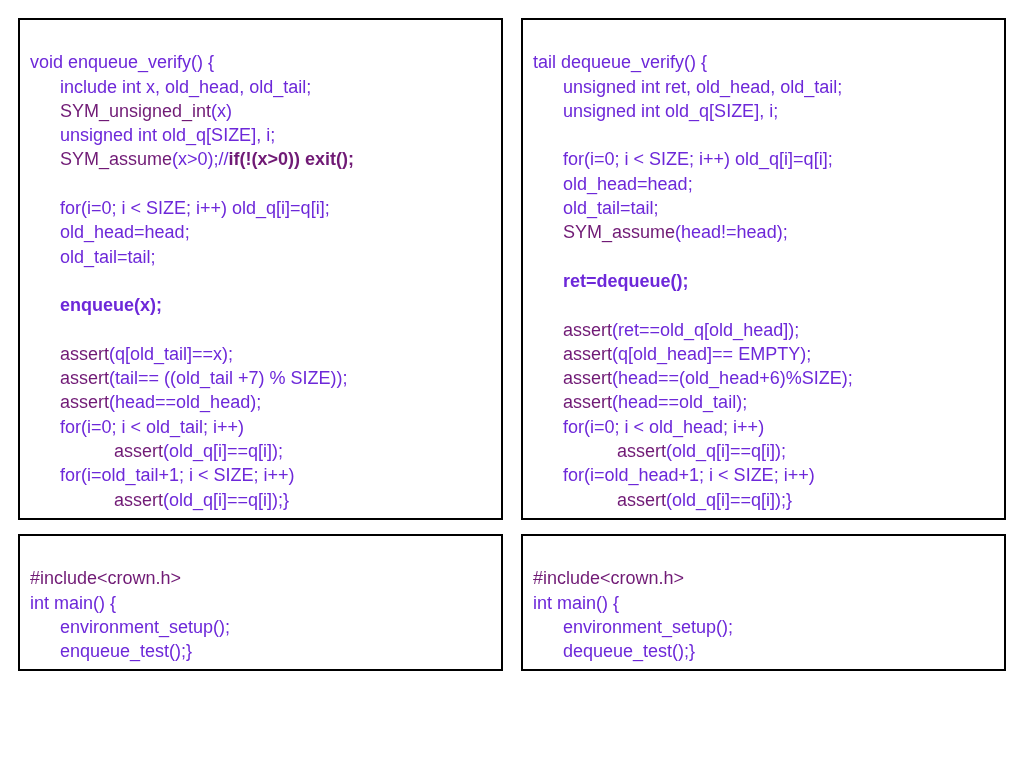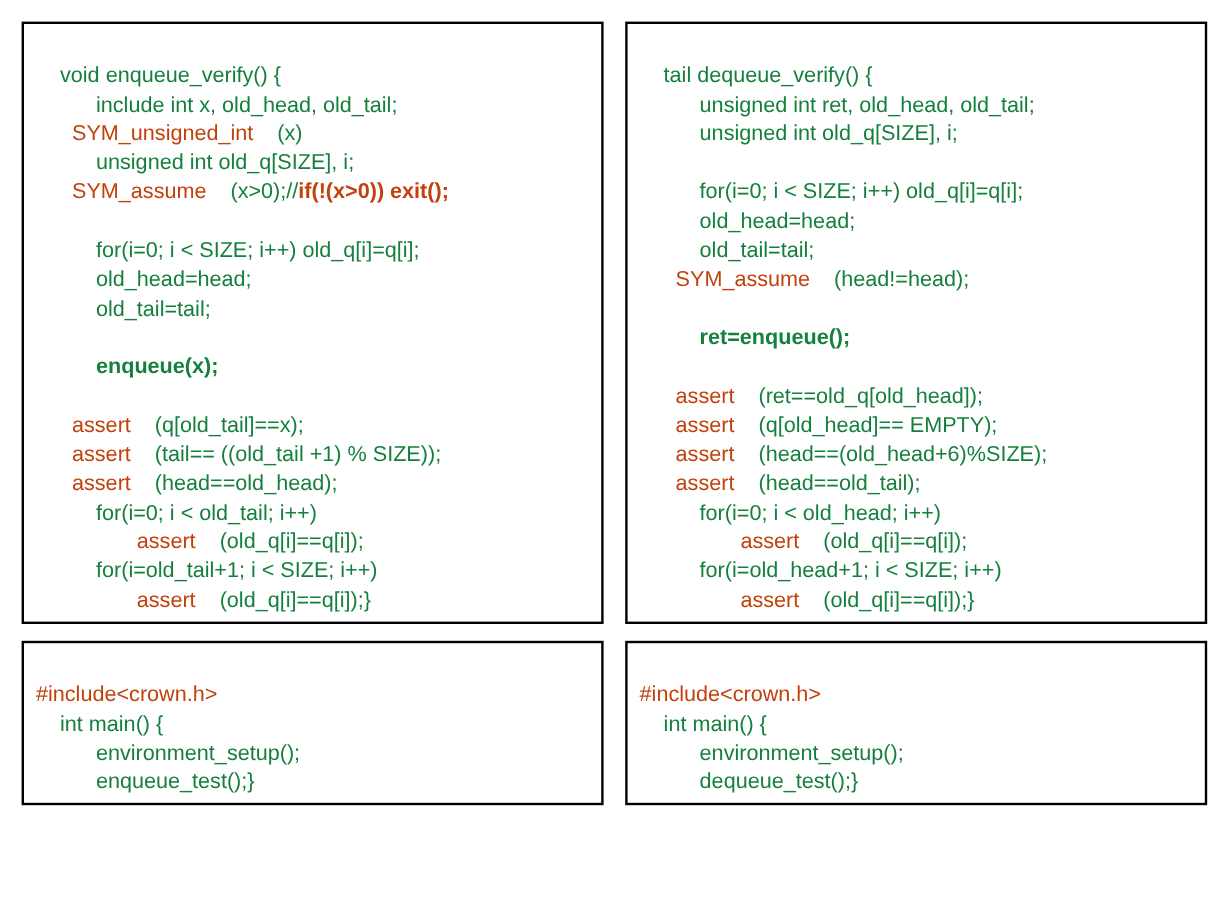--- a/index.html
+++ b/index.html
@@ -20,22 +20,22 @@
     column-gap: 18px;
     row-gap: 14px;
   }
   .panel {
     border: 2px solid #000;
     padding: 6px 10px 6px 10px;
     box-sizing: border-box;
     white-space: pre;
     font-family: Arial, "Helvetica Neue", Helvetica, sans-serif;
   }
-  .blk { color: #15803d; margin-left: 20px; }
-  .red { color: #c2410c; }
+  .blk { color: #6d28d9; }
+  .red { color: #701a75; }
   .bold { font-weight: 700; text-align: center; }
   .ind1 { padding-left: 30px; display: inline-block; }
   .ind2 { padding-left: 84px; display: inline-block; }
 </style>
 </head>
 <body>
 
 <div class="grid">
 
   <div class="panel">
@@ -45,38 +45,38 @@
 <span class="ind1 blk">unsigned int old_q[SIZE], i;</span>
 <span class="ind1"><span class="red">SYM_assume</span><span class="blk">(x&gt;0);//</span><span class="red bold">if(!(x&gt;0)) exit();</span></span>
 <span class="blk"> </span>
 <span class="ind1 blk">for(i=0; i &lt; SIZE; i++) old_q[i]=q[i];</span>
 <span class="ind1 blk">old_head=head;</span>
 <span class="ind1 blk">old_tail=tail;</span>
 <span class="blk"> </span>
 <span class="ind1 blk bold">enqueue(x);</span>
 <span class="blk"> </span>
 <span class="ind1"><span class="red">assert</span><span class="blk">(q[old_tail]==x);</span></span>
-<span class="ind1"><span class="red">assert</span><span class="blk">(tail== ((old_tail +1) % SIZE));</span></span>
+<span class="ind1"><span class="red">assert</span><span class="blk">(tail== ((old_tail +7) % SIZE));</span></span>
 <span class="ind1"><span class="red">assert</span><span class="blk">(head==old_head);</span></span>
 <span class="ind1 blk">for(i=0; i &lt; old_tail; i++)</span>
 <span class="ind2"><span class="red">assert</span><span class="blk">(old_q[i]==q[i]);</span></span>
 <span class="ind1 blk">for(i=old_tail+1; i &lt; SIZE; i++)</span>
 <span class="ind2"><span class="red">assert</span><span class="blk">(old_q[i]==q[i]);}</span></span></div>
 
   <div class="panel">
 <span class="blk">tail dequeue_verify() {</span>
 <span class="ind1 blk">unsigned int ret, old_head, old_tail;</span>
 <span class="ind1 blk">unsigned int old_q[SIZE], i;</span>
 <span class="blk"> </span>
 <span class="ind1 blk">for(i=0; i &lt; SIZE; i++) old_q[i]=q[i];</span>
 <span class="ind1 blk">old_head=head;</span>
 <span class="ind1 blk">old_tail=tail;</span>
 <span class="ind1"><span class="red">SYM_assume</span><span class="blk">(head!=head);</span></span>
 <span class="blk"> </span>
-<span class="ind1 blk bold">ret=enqueue();</span>
+<span class="ind1 blk bold">ret=dequeue();</span>
 <span class="blk"> </span>
 <span class="ind1"><span class="red">assert</span><span class="blk">(ret==old_q[old_head]);</span></span>
 <span class="ind1"><span class="red">assert</span><span class="blk">(q[old_head]== EMPTY);</span></span>
 <span class="ind1"><span class="red">assert</span><span class="blk">(head==(old_head+6)%SIZE);</span></span>
 <span class="ind1"><span class="red">assert</span><span class="blk">(head==old_tail);</span></span>
 <span class="ind1 blk">for(i=0; i &lt; old_head; i++)</span>
 <span class="ind2"><span class="red">assert</span><span class="blk">(old_q[i]==q[i]);</span></span>
 <span class="ind1 blk">for(i=old_head+1; i &lt; SIZE; i++)</span>
 <span class="ind2"><span class="red">assert</span><span class="blk">(old_q[i]==q[i]);}</span></span></div>
 

